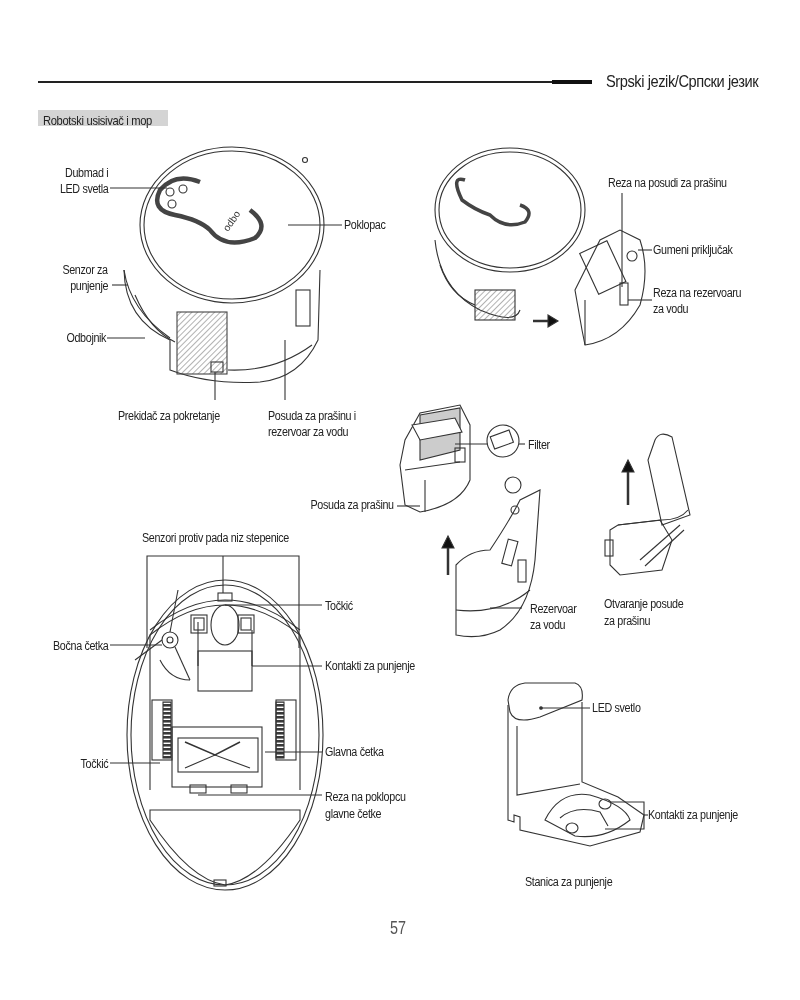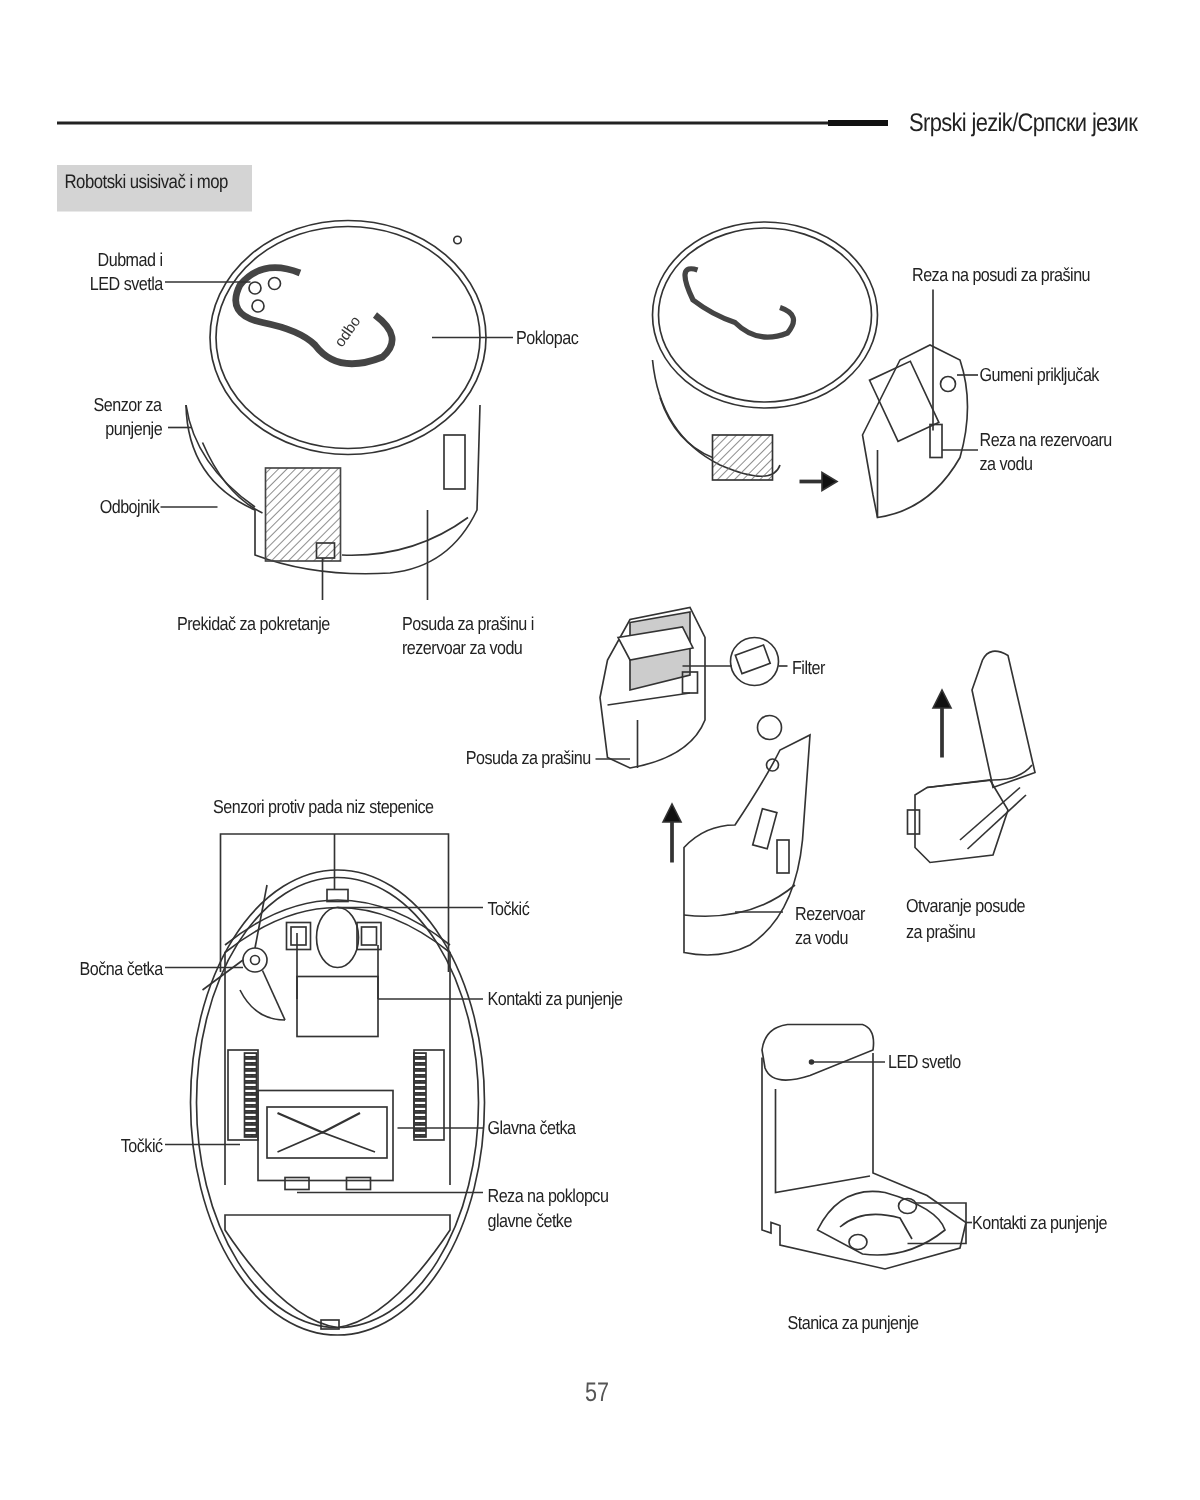--- a/index.html
+++ b/index.html
@@ -2,21 +2,21 @@
 <html><head>
 <meta charset="utf-8">
 <style>
   html,body{margin:0;padding:0;background:#fff;}
   body{width:800px;height:1000px;position:relative;overflow:hidden;font-family:"Liberation Sans",sans-serif;color:#222;}
   .txt{position:absolute;font-size:12.5px;line-height:16px;letter-spacing:-0.4px;color:#222;white-space:nowrap;transform:scaleX(0.86);transform-origin:left top;}
   .txt.r{transform-origin:right top;text-align:right;}
   .hdr-line{position:absolute;left:38px;top:81px;width:520px;height:2px;background:#222;}
   .hdr-thick{position:absolute;left:552px;top:80px;width:40px;height:4px;background:#111;}
   .hdr-title{position:absolute;left:606px;top:72px;font-size:17px;letter-spacing:-0.5px;transform:scaleX(0.86);transform-origin:left top;white-space:nowrap;}
-  .section-tag{position:absolute;left:38px;top:110px;width:130px;height:31px;background:#d4d4d4;}
+  .section-tag{position:absolute;left:38px;top:110px;width:130px;height:16px;background:#d4d4d4;}
   .section-tag span{position:absolute;left:5px;top:3px;font-size:13px;letter-spacing:-0.4px;transform:scaleX(0.86);transform-origin:left top;white-space:nowrap;}
   .page-num{position:absolute;left:390px;top:918px;font-size:18px;color:#555;transform:scaleX(0.8);transform-origin:left top;}
   svg.art{position:absolute;left:0;top:0;}
 </style>
 </head>
 <body>
 
 <div class="hdr-line"></div>
 <div class="hdr-thick"></div>
 <div class="hdr-title">Srpski jezik/Српски језик</div>

